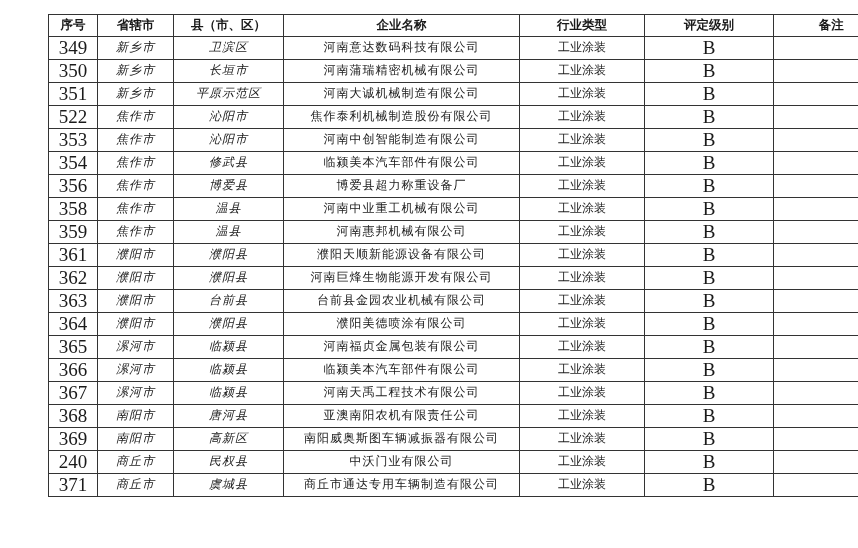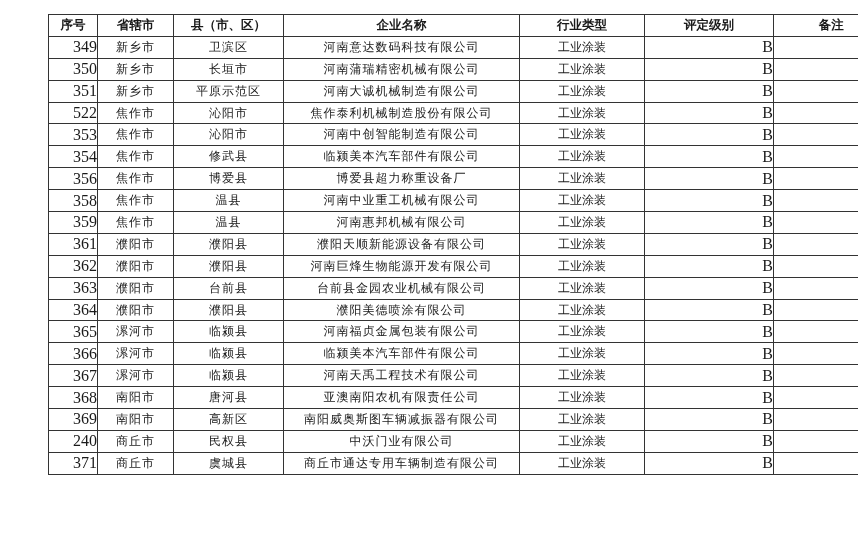--- a/index.html
+++ b/index.html
@@ -3,23 +3,23 @@
   <meta charset="utf-8">
   <style>
     html, body { margin: 0; padding: 0; background: #ffffff; }
     body { width: 858px; height: 548px; position: relative; overflow: hidden; }
     .table-wrap { position: absolute; left: 15px; top: 14px; margin-left: 33px; }
     table { border-collapse: collapse; table-layout: fixed; width: 841px;
       font-family: "DejaVu Sans", "Liberation Sans", sans-serif; color: #1a1a1a; }
     th, td { border: 1.5px solid #333; text-align: center; height: 20.9px; padding: 0;
       font-size: 12px; white-space: nowrap; overflow: hidden; }
     th { font-weight: bold; font-size: 12.5px; }
-    td.num, td.grade { font-family: "Liberation Serif", "DejaVu Serif", serif; font-size: 16px; text-align: right; }
+    td.num, td.grade { font-family: "Liberation Serif", "DejaVu Serif", serif; font-size: 19px; }
     td.company { letter-spacing: 1px; }
-    td.city, td.county { letter-spacing: 1px; }
+    td.city, td.county { letter-spacing: 1px; font-style: italic; }
     th.c-remark, td.remark { border-right: 2.5px solid #777; }
   </style>
 </head>
 <body>
 
 <div class="table-wrap">
   <table>
     <colgroup>
       <col style="width:49px">
       <col style="width:76px">

